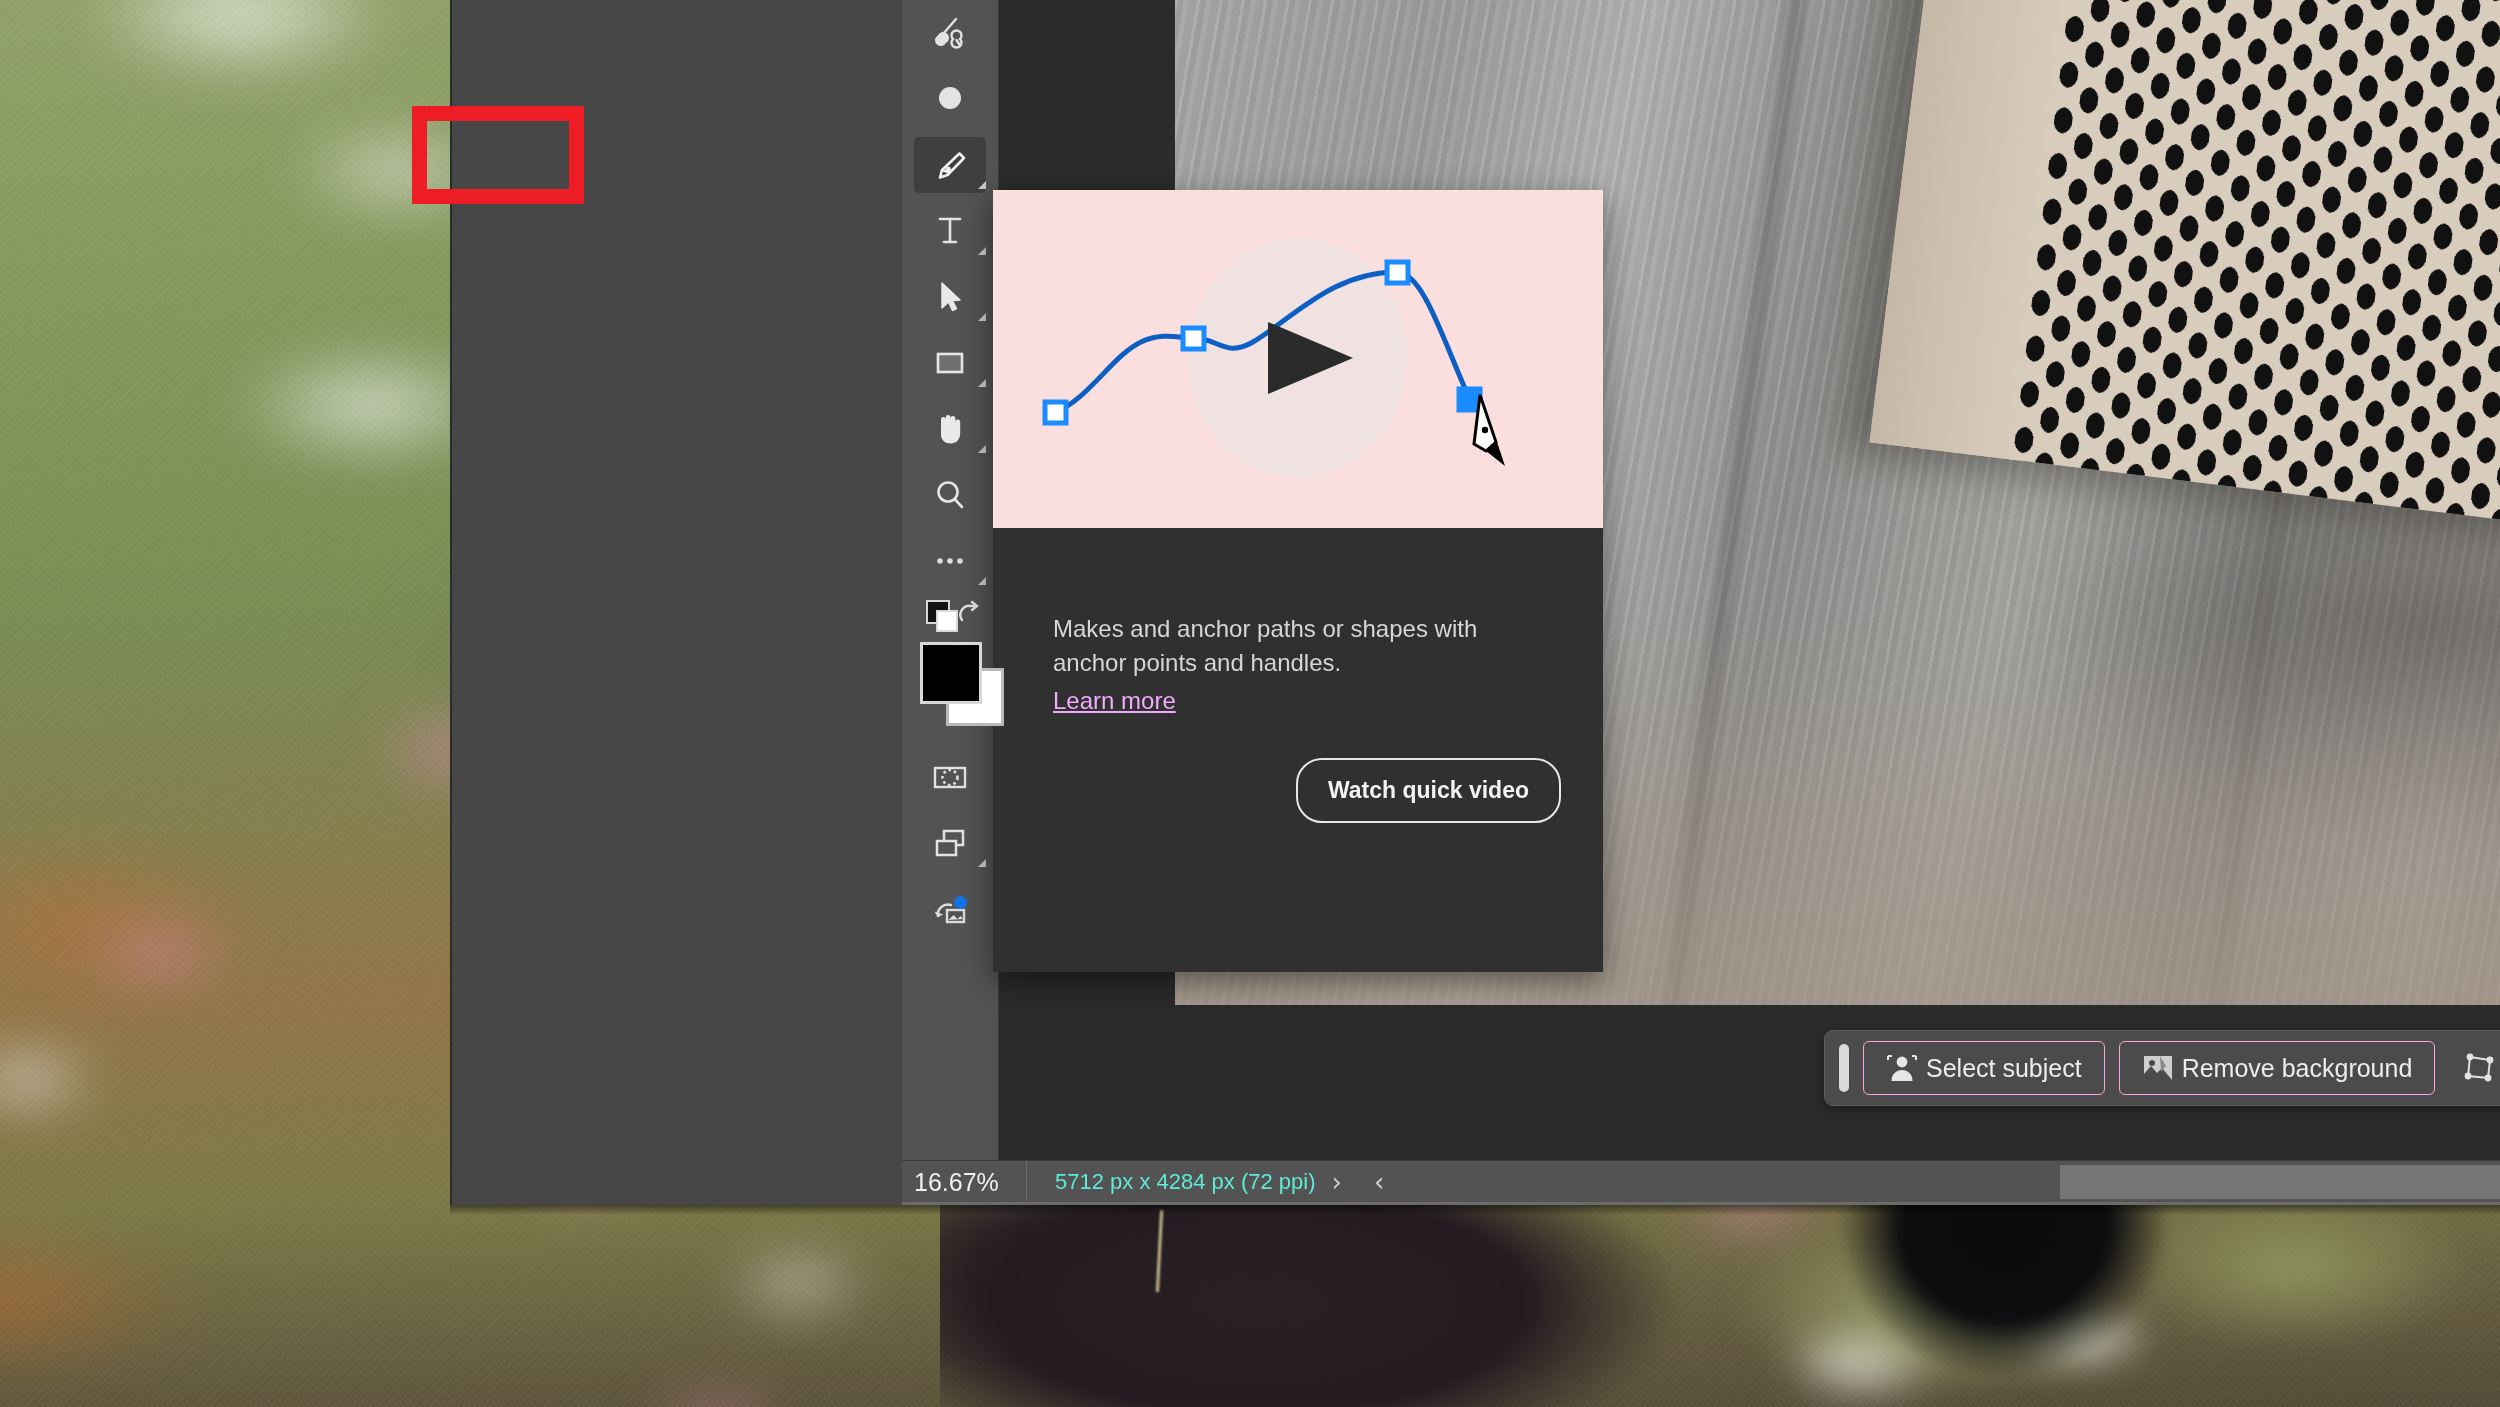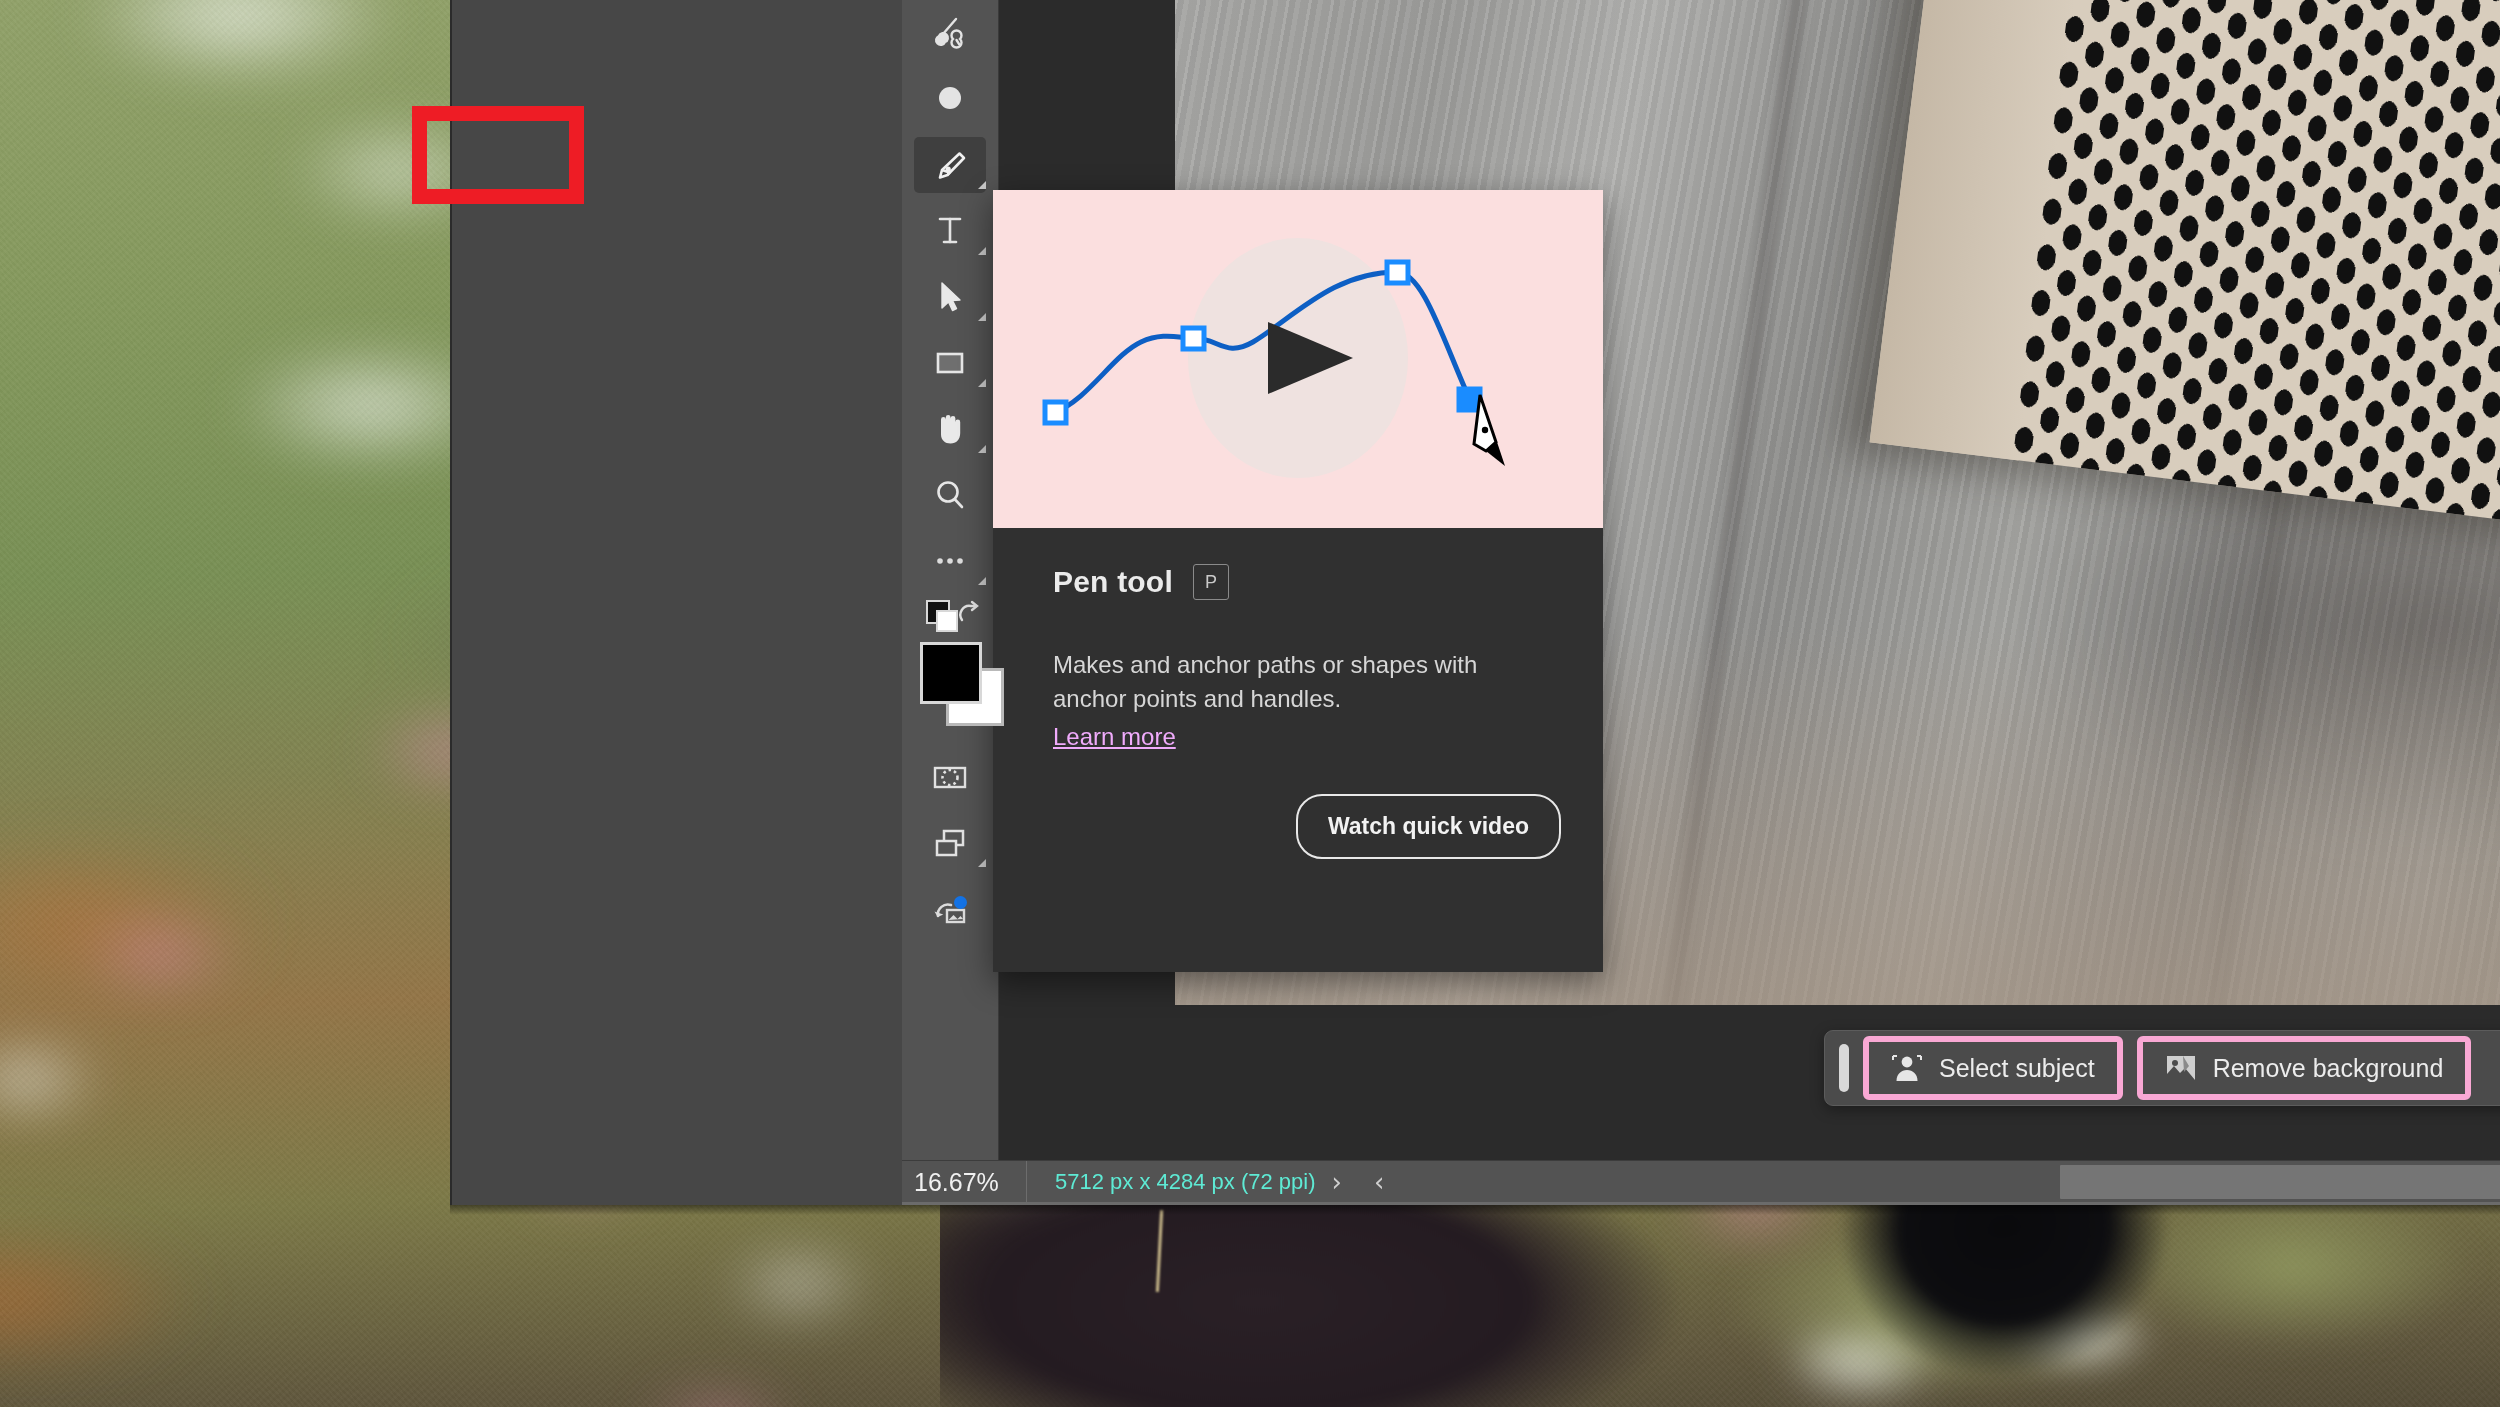--- a/index.html
+++ b/index.html
@@ -140,21 +140,21 @@
   .tip-title{color:#ebebeb;font-size:30px;font-weight:700;letter-spacing:.2px;}
   .tip-key{width:34px;height:34px;border:1px solid #8a8a8a;border-radius:3px;color:#c9c9c9;font-size:18px;display:flex;align-items:center;justify-content:center;}
   .tip-desc{margin-top:48px;color:#d6d6d6;font-size:24px;line-height:1.42;max-width:510px;}
   .tip-link{display:inline-block;margin-top:4px;color:#f0abfc;font-size:24px;text-decoration:underline;}
   .tip-btn-row{display:flex;justify-content:flex-end;padding:40px 42px 0 0;}
   .tip-btn{border:2px solid #e8e8e8;border-radius:26px;color:#f2f2f2;font-size:23px;font-weight:700;padding:17px 30px;background:transparent;}
 
   
   .ctxbar{position:absolute;left:1374px;top:1030px;width:1000px;height:74px;background:#4b4b4b;border:1px solid #5c5c5c;border-radius:9px;display:flex;align-items:center;padding:0 14px;gap:14px;box-shadow:0 4px 14px rgba(0,0,0,.35);}
   .ctx-grip{width:10px;height:48px;background:#d9d9d9;border-radius:5px;flex:none;}
-  .ctx-btn{display:flex;align-items:center;gap:16px;height:52px;padding:0 22px;border:6px solid #f9a8d4;border-radius:6px;color:#ececec;font-size:25px;white-space:nowrap;}
+  .ctx-btn{display:flex;align-items:center;gap:8px;height:52px;padding:0 22px;border:1px solid #f9a8d4;border-radius:6px;color:#ececec;font-size:25px;white-space:nowrap;}
   .ctx-icon{width:32px;height:32px;flex:none;}
   .ctx-iconbtn{width:62px;height:52px;display:flex;align-items:center;justify-content:center;}
   .ctx-iconbtn svg{width:34px;height:34px;}
 
   
   .statusbar{position:absolute;left:452px;top:1160px;width:2048px;height:42px;background:#535353;display:flex;align-items:center;border-top:1px solid #3c3c3c;}
   .st-zoom{width:112px;padding-left:12px;color:#f0f0f0;font-size:25px;}
   .st-sep{width:1px;height:42px;background:#6d6d6d;}
   .st-dims{padding-left:28px;color:#5eead4;font-size:22px;flex:none;}
   .st-chev{color:#cfcfcf;font-size:26px;padding:0 16px;font-family:"DejaVu Sans",sans-serif;}
@@ -329,24 +329,20 @@
           </g>
           <rect x="466" y="199" width="21" height="21" fill="#1a8cff" stroke="#1a8cff" stroke-width="5"></rect>
           <g>
             <path d="M487 205 L503 252 L493 261 L481 254 Z" fill="#ffffff" stroke="#000" stroke-width="3"></path>
             <path d="M493 261 L504 252 L512 276 Z" fill="#000"></path>
             <circle cx="492" cy="240" r="3.2" fill="#000"></circle>
           </g>
         </svg>
       </div>
       <div class="tip-body">
-        <div class="tip-title-row">
-          <span class="tip-title">Pen tool</span>
-          <span class="tip-key">P</span>
-        </div>
         <div class="tip-desc">
           <span>Makes and anchor paths or shapes with anchor points and handles.</span><br>
           <a class="tip-link" href="#">Learn more</a>
         </div>
       </div>
       <div class="tip-btn-row">
         <button class="tip-btn">Watch quick video</button>
       </div>
     </div>
 

